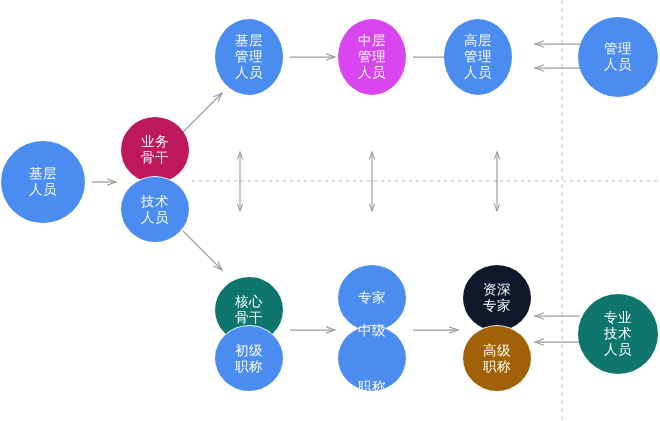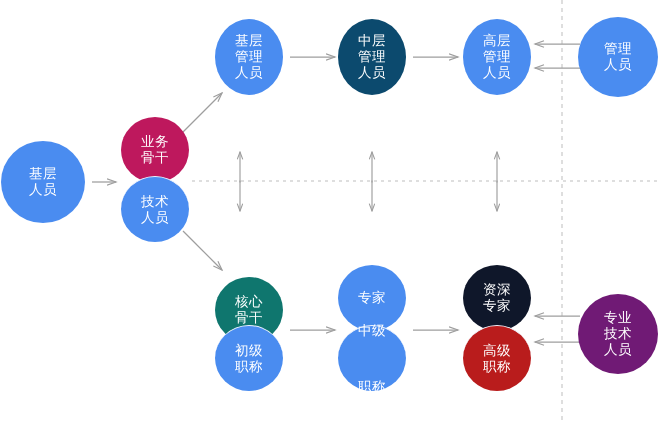--- a/index.html
+++ b/index.html
@@ -109,26 +109,26 @@
       </div>
       <div class="node pair-bottom" style="left: 121px; top: 176px; width: 68px; height: 66px; background: rgb(74, 140, 240); color: rgb(255, 255, 255);">
         <span class="nline">技术</span>
         <span class="nline">人员</span>
       </div>
       <div class="node" style="left: 215px; top: 19px; width: 68px; height: 76px; background: rgb(74, 140, 240); color: rgb(255, 255, 255);">
         <span class="nline">基层</span>
         <span class="nline">管理</span>
         <span class="nline">人员</span>
       </div>
-      <div class="node" style="left: 338px; top: 19px; width: 68px; height: 76px; background: #0c4a6e; color: rgb(255, 255, 255);">
+      <div class="node" style="left: 338px; top: 19px; width: 68px; height: 76px; background: #d946ef; color: rgb(255, 255, 255);">
         <span class="nline">中层</span>
         <span class="nline">管理</span>
         <span class="nline">人员</span>
       </div>
-      <div class="node" style="left: 463px; top: 19px; width: 68px; height: 76px; background: rgb(74, 140, 240); color: rgb(255, 255, 255);">
+      <div class="node" style="left: 444px; top: 19px; width: 68px; height: 76px; background: rgb(74, 140, 240); color: rgb(255, 255, 255);">
         <span class="nline">高层</span>
         <span class="nline">管理</span>
         <span class="nline">人员</span>
       </div>
       <div class="node" style="left: 578px; top: 17px; width: 80px; height: 80px; background: rgb(74, 140, 240); color: rgb(255, 255, 255);">
         <span class="nline">管理</span>
         <span class="nline">人员</span>
       </div>
       <div class="node pair-top" style="left: 215px; top: 277px; width: 68px; height: 66px; background: #0f766e; color: rgb(255, 255, 255);">
         <span class="nline">核心</span>
@@ -142,24 +142,24 @@
         <span class="nline">专家</span>
       </div>
       <div class="node pair-bottom" style="left: 338px; top: 325px; width: 68px; height: 66px; background: rgb(74, 140, 240); color: rgb(255, 255, 255); gap: 40px;">
         <span class="nline">中级</span>
         <span class="nline">职称</span>
       </div>
       <div class="node pair-top" style="left: 463px; top: 265px; width: 68px; height: 66px; background: #0f172a; color: rgb(255, 255, 255);">
         <span class="nline">资深</span>
         <span class="nline">专家</span>
       </div>
-      <div class="node pair-bottom" style="left: 463px; top: 325px; width: 68px; height: 66px; background: #b91c1c; color: rgb(255, 255, 255);">
+      <div class="node pair-bottom" style="left: 463px; top: 325px; width: 68px; height: 66px; background: #a16207; color: rgb(255, 255, 255);">
         <span class="nline">高级</span>
         <span class="nline">职称</span>
       </div>
-      <div class="node" style="left: 578px; top: 294px; width: 80px; height: 80px; background: #701a75; color: rgb(255, 255, 255); align-items: center;">
+      <div class="node" style="left: 578px; top: 294px; width: 80px; height: 80px; background: #0f766e; color: rgb(255, 255, 255); align-items: center;">
         <span class="nline">专业</span>
         <span class="nline">技术</span>
         <span class="nline">人员</span>
       </div>
     </div>
 
 </div>
 
 </body></html>

